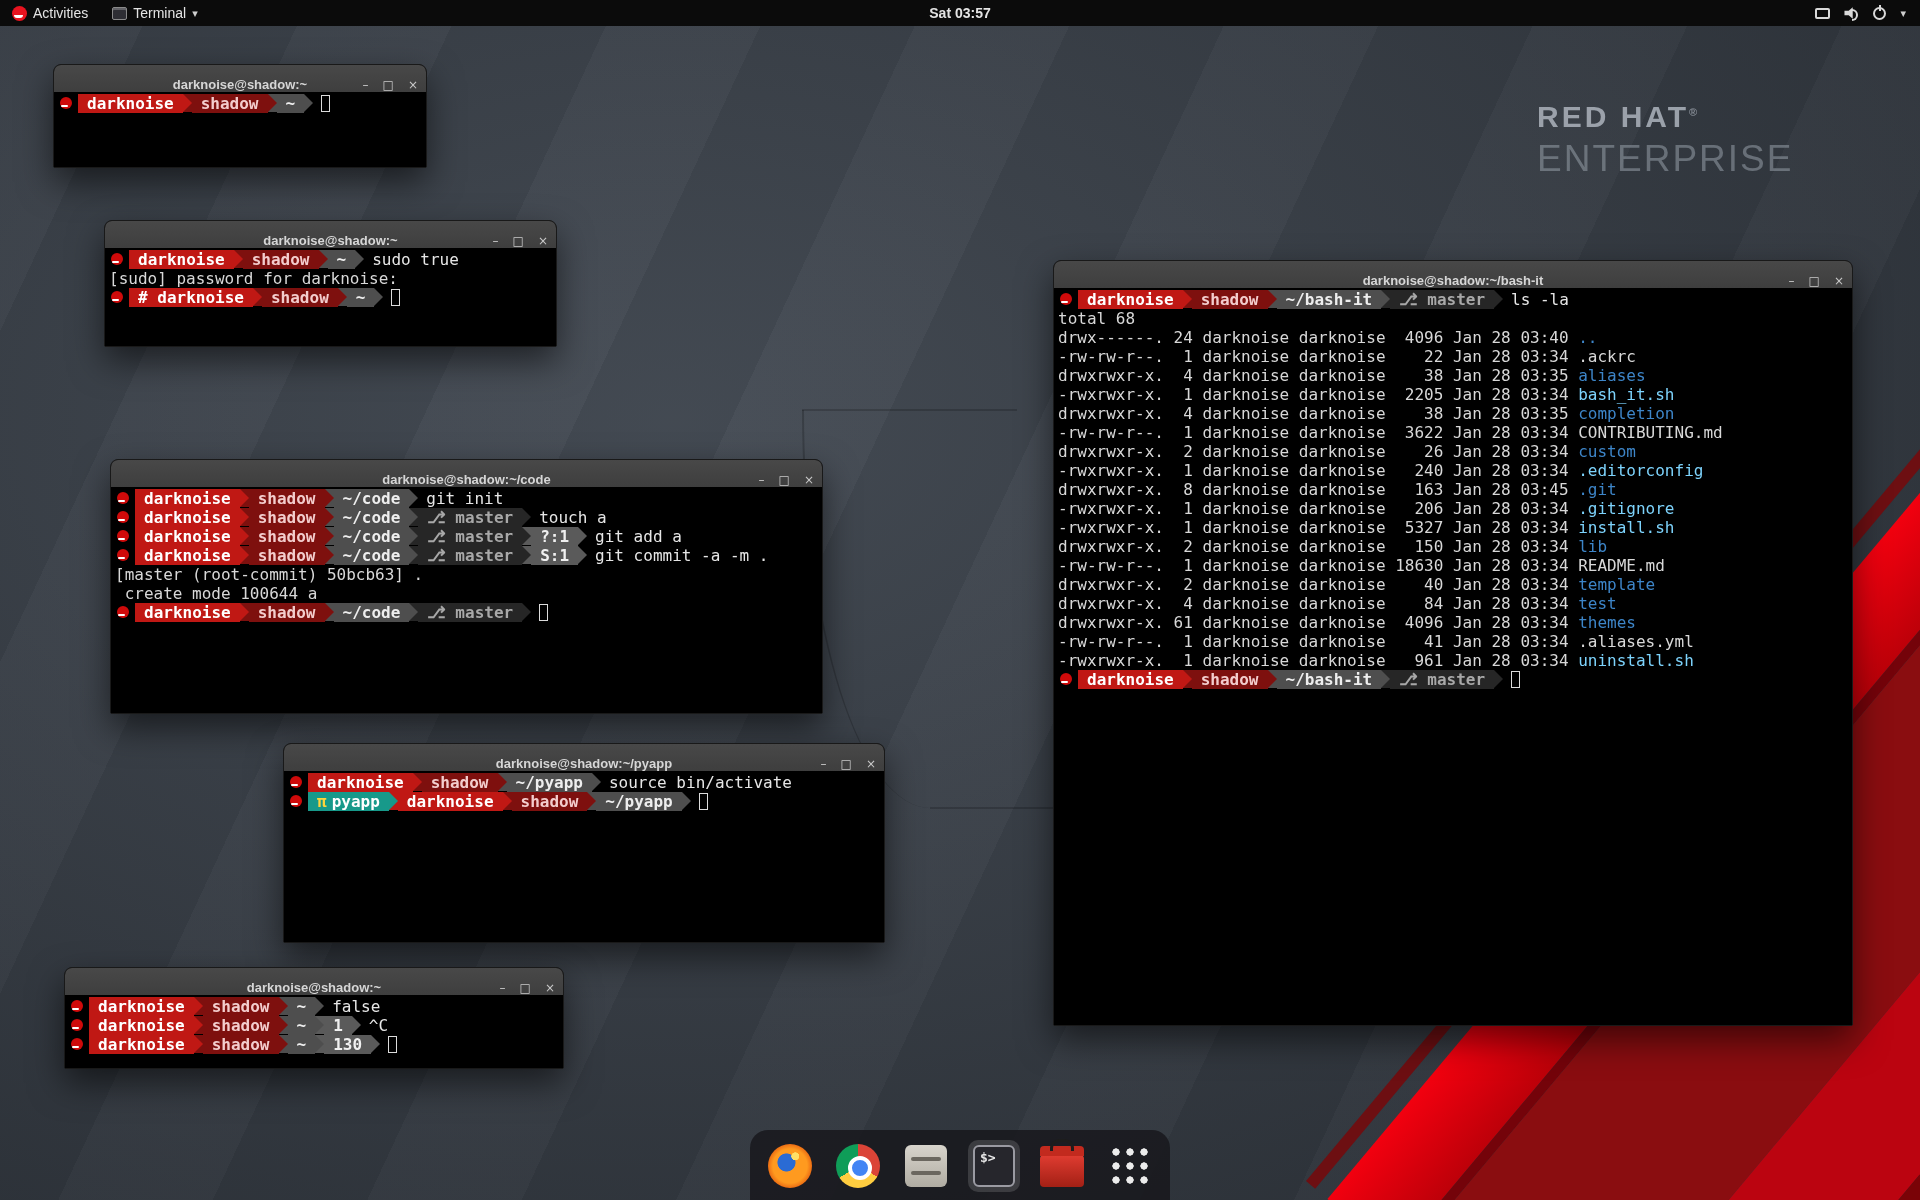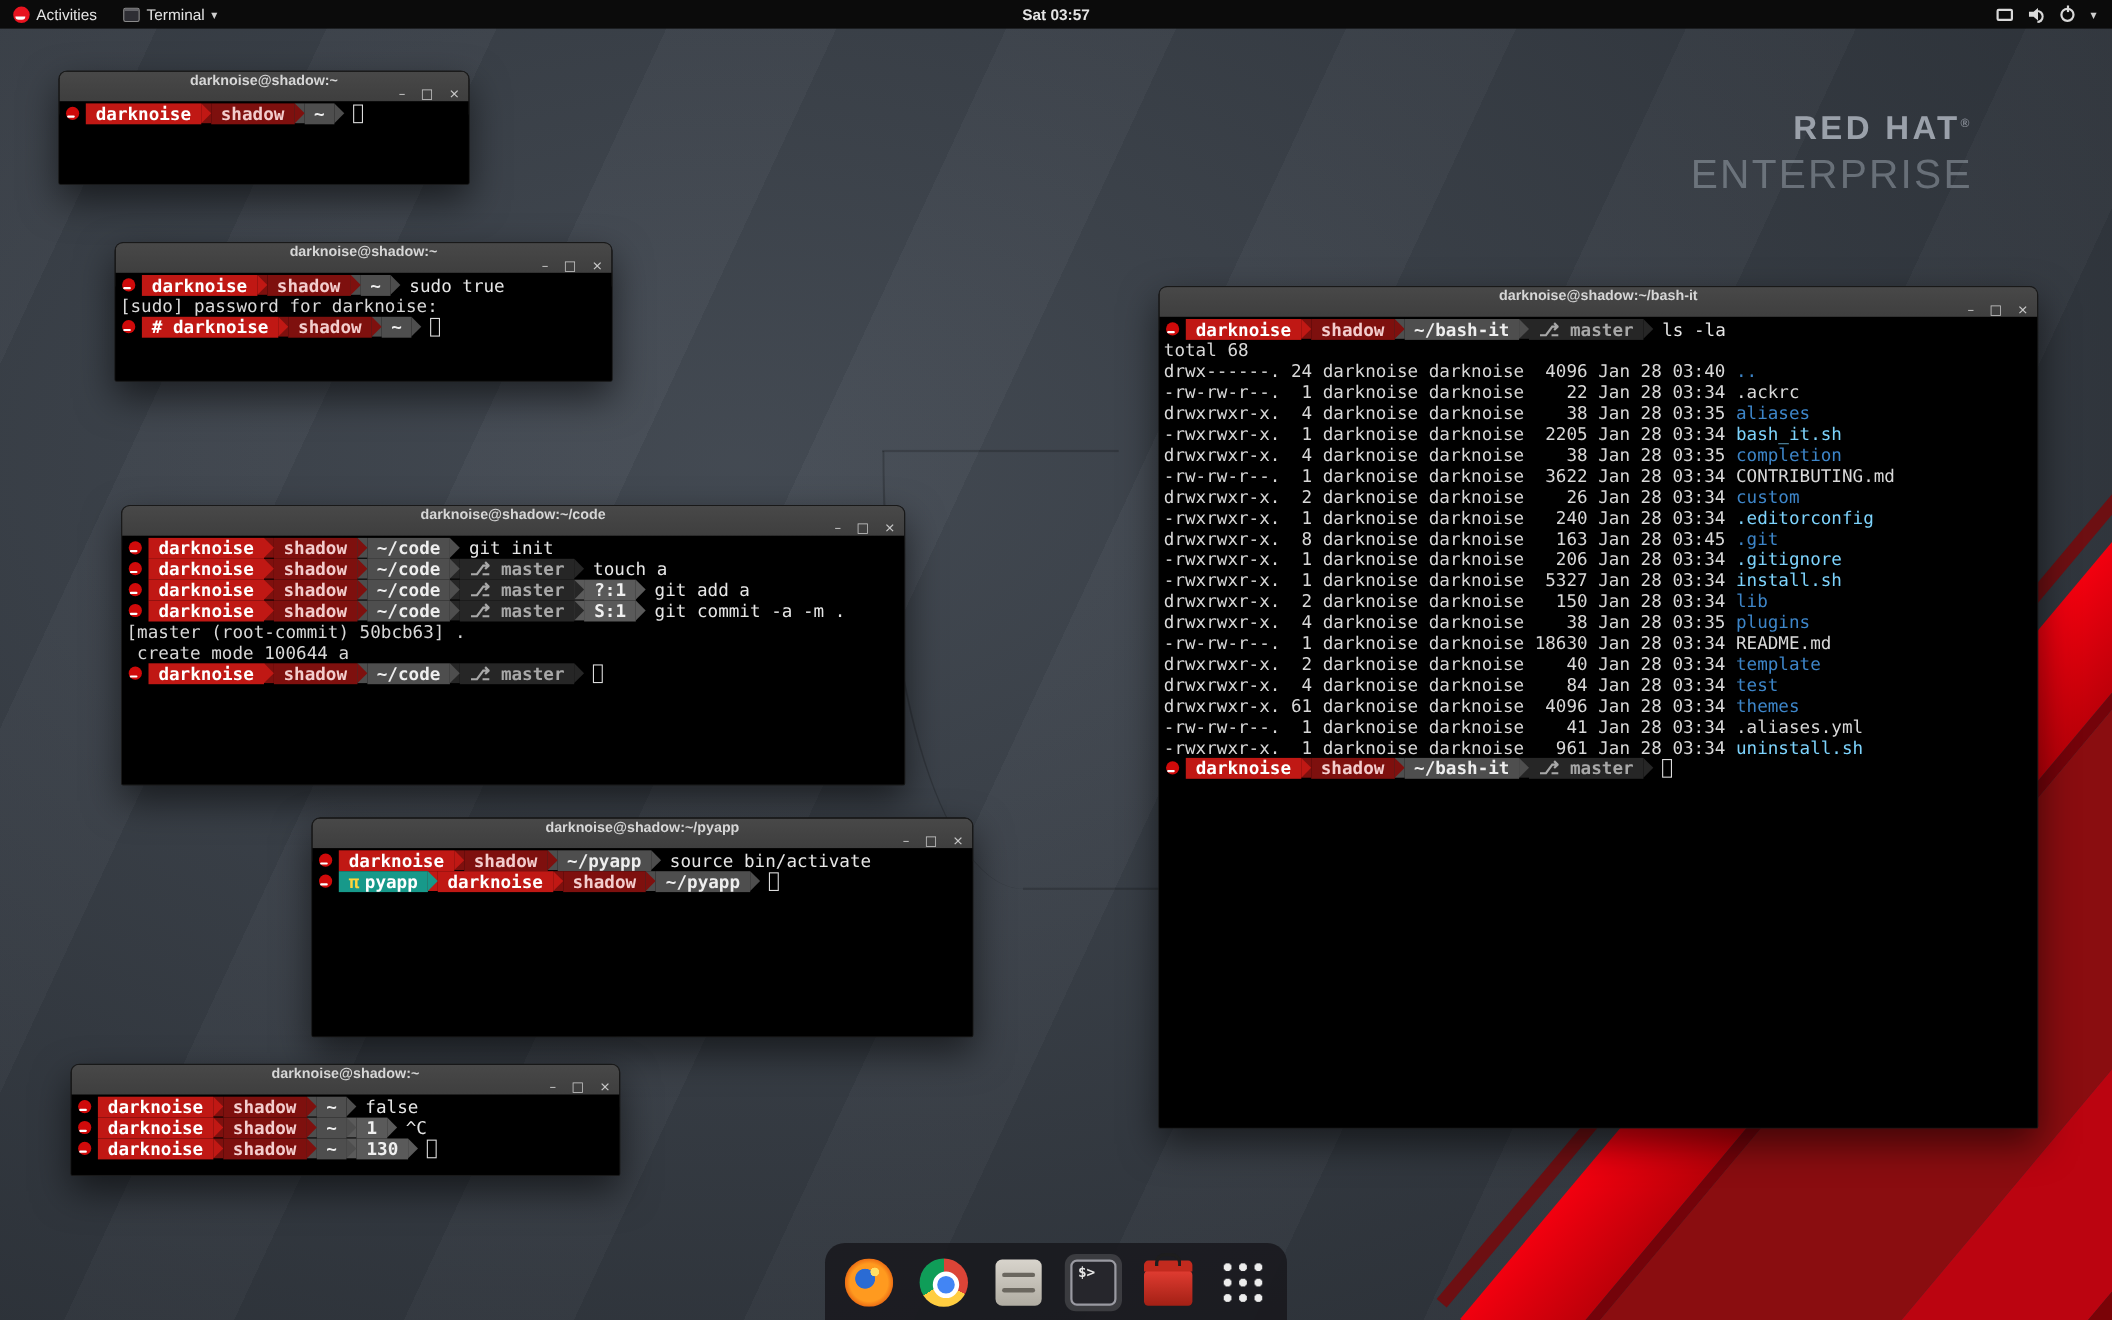--- a/index.html
+++ b/index.html
@@ -22,21 +22,21 @@
   .rb2 { top:116px; height:10px; background:#74030a; }
   .rb3 { top:126px; height:210px; background:#8a0d10; }
   .rb4 { top:336px; height:130px; background:#bb0410; }
   .rb5 { top:466px; height:320px; background:#7a0307; }
   .arc1 { position:absolute; left:802px; top:410px; width:128px; height:398px;
     border-left:2px solid rgba(0,0,0,0.20); border-bottom-left-radius:128px 398px; }
   .hline1 { position:absolute; left:802px; top:409px; width:215px; height:2px; background:rgba(0,0,0,0.18); }
   .hline2 { position:absolute; left:930px; top:807px; width:200px; height:2px; background:rgba(0,0,0,0.18); }
 
   
-  .brand { position:absolute; left:1537px; top:100px; z-index:2; color:#9aa1a9; user-select:none;text-align:right; }
+  .brand { position:absolute; left:1537px; top:100px; z-index:2; color:#9aa1a9; user-select:none; }
   .brand .b1 { font-size:30px; font-weight:bold; letter-spacing:3px; color:rgba(160,167,176,0.95); }
   .brand .b1 sup, .brand .b3 sup { font-size:11px; vertical-align:super; opacity:.8; }
   .brand .b2 { font-size:37px; letter-spacing:2px; color:rgba(150,158,168,0.55); margin-top:4px; }
   .brand .b3 { font-size:40px; letter-spacing:9px; color:rgba(150,158,168,0.55); margin-top:2px; }
 
   
   .topbar { position:absolute; left:0; top:0; right:0; height:26px; background:#0b0b0b;
     color:#e4e4e4; z-index:100; display:flex; align-items:center; font-size:14px; }
   .tb-left { display:flex; align-items:center; height:100%; }
   .tb-activities, .tb-appmenu { display:flex; align-items:center; gap:6px; padding:0 12px; height:100%; cursor:pointer; }
@@ -54,21 +54,21 @@
     clip-path:polygon(0% 33%, 28% 33%, 55% 6%, 55% 94%, 28% 67%, 0% 67%); }
   .ticon.vol::after { content:''; position:absolute; right:1px; top:2px; width:4px; height:8px;
     border:2px solid #d9d9d9; border-left:none; border-radius:0 6px 6px 0; }
   .ticon.power { width:13px; height:13px; border:2px solid #d9d9d9; border-radius:50%; }
   .ticon.power::before { content:''; position:absolute; left:50%; top:-4px; width:2px; height:6px; margin-left:-1px; background:#d9d9d9; }
 
   
   .window { position:absolute; z-index:10; border:1px solid #191919; border-radius:8px 8px 2px 2px;
     box-shadow:0 14px 34px rgba(0,0,0,0.55); background:#000; }
   .titlebar { height:40px; background:linear-gradient(#484848,#3a3a3a); border-bottom:1px solid #262626;
-    border-radius:7px 7px 0 0; position:relative; display:flex; align-items:flex-start; justify-content:center; }
+    border-radius:7px 7px 0 0; position:relative; display:flex; align-items:center; justify-content:center; }
   .titlebar .title { font-size:13px; font-weight:bold; color:#d6d6d6; }
   .winbtns { position:absolute; right:8px; top:0; bottom:0; display:flex; align-items:center; gap:14px; }
   .wbtn { color:#c9c9c9; font-size:12px; line-height:1; cursor:pointer; font-family:"DejaVu Sans", sans-serif; }
   .termbody { position:absolute; left:0; right:0; top:27px; bottom:0; background:#000; overflow:hidden;
     padding:2px 0 0 4px; font:16px/19px "DejaVu Sans Mono", monospace; color:#d8d8d8; }
 
   .tl { height:19px; line-height:19px; white-space:pre; }
   .os-icon { display:inline-block; width:12px; height:12px; border-radius:50%; background:#cf0a0a;
     margin:3px 6px 0 2px; vertical-align:top; position:relative; }
   .os-icon::after { content:''; position:absolute; left:1px; right:4px; bottom:2px; height:2px; background:#fff; border-radius:1px; }
@@ -237,21 +237,20 @@
         <div class="tl">drwxrwxr-x.  4 darknoise darknoise    38 Jan 28 03:35 <span class="n-d">aliases</span></div>
         <div class="tl">-rwxrwxr-x.  1 darknoise darknoise  2205 Jan 28 03:34 <span class="n-x">bash_it.sh</span></div>
         <div class="tl">drwxrwxr-x.  4 darknoise darknoise    38 Jan 28 03:35 <span class="n-d">completion</span></div>
         <div class="tl">-rw-rw-r--.  1 darknoise darknoise  3622 Jan 28 03:34 <span class="n-f">CONTRIBUTING.md</span></div>
         <div class="tl">drwxrwxr-x.  2 darknoise darknoise    26 Jan 28 03:34 <span class="n-d">custom</span></div>
         <div class="tl">-rwxrwxr-x.  1 darknoise darknoise   240 Jan 28 03:34 <span class="n-x">.editorconfig</span></div>
         <div class="tl">drwxrwxr-x.  8 darknoise darknoise   163 Jan 28 03:45 <span class="n-d">.git</span></div>
         <div class="tl">-rwxrwxr-x.  1 darknoise darknoise   206 Jan 28 03:34 <span class="n-x">.gitignore</span></div>
         <div class="tl">-rwxrwxr-x.  1 darknoise darknoise  5327 Jan 28 03:34 <span class="n-x">install.sh</span></div>
         <div class="tl">drwxrwxr-x.  2 darknoise darknoise   150 Jan 28 03:34 <span class="n-d">lib</span></div>
-        <div class="tl">drwxrwxr-x.  4 darknoise darknoise    38 Jan 28 03:35 <span class="n-d">plugins</span></div>
         <div class="tl">-rw-rw-r--.  1 darknoise darknoise 18630 Jan 28 03:34 <span class="n-f">README.md</span></div>
         <div class="tl">drwxrwxr-x.  2 darknoise darknoise    40 Jan 28 03:34 <span class="n-d">template</span></div>
         <div class="tl">drwxrwxr-x.  4 darknoise darknoise    84 Jan 28 03:34 <span class="n-d">test</span></div>
         <div class="tl">drwxrwxr-x. 61 darknoise darknoise  4096 Jan 28 03:34 <span class="n-d">themes</span></div>
         <div class="tl">-rw-rw-r--.  1 darknoise darknoise    41 Jan 28 03:34 <span class="n-f">.aliases.yml</span></div>
         <div class="tl">-rwxrwxr-x.  1 darknoise darknoise   961 Jan 28 03:34 <span class="n-x">uninstall.sh</span></div>
         <div class="tl"><span class="os-icon"></span><span class="pl-seg" style="background: rgb(192, 24, 20); color: rgb(255, 255, 255);">darknoise</span><span class="pl-arrow" style="border-left-color: rgb(192, 24, 20); background: rgb(126, 16, 14);"></span><span class="pl-seg" style="background: rgb(126, 16, 14); color: rgb(243, 205, 205);">shadow</span><span class="pl-arrow" style="border-left-color: rgb(126, 16, 14); background: rgb(78, 78, 78);"></span><span class="pl-seg" style="background: rgb(78, 78, 78); color: rgb(238, 238, 238);">~/bash-it</span><span class="pl-arrow" style="border-left-color: rgb(78, 78, 78); background: rgb(38, 38, 38);"></span><span class="pl-seg" style="background: rgb(38, 38, 38); color: rgb(168, 168, 168);">⎇ master</span><span class="pl-arrow" style="border-left-color: rgb(38, 38, 38);"></span><span class="t-cursor"></span></div>
       </div>
   </div>
 

